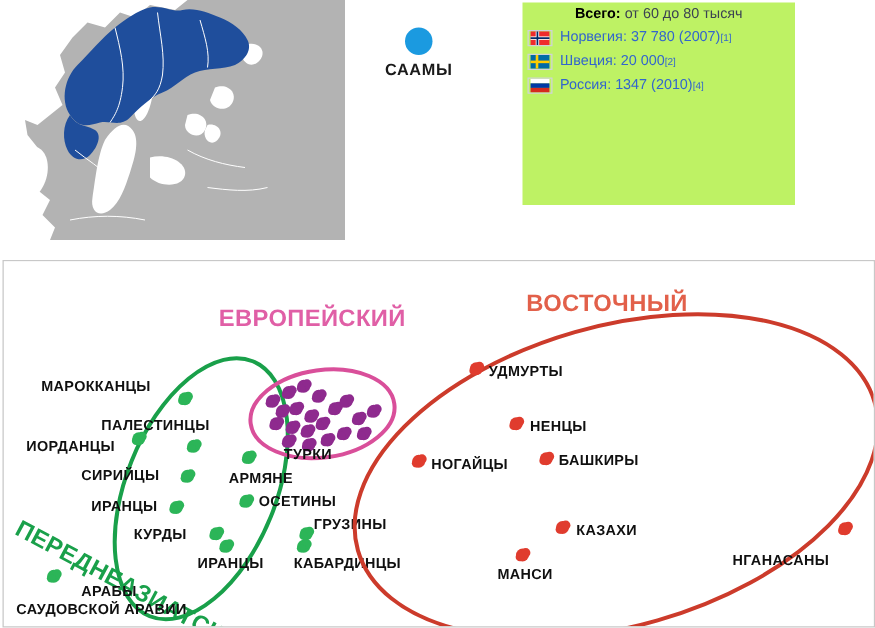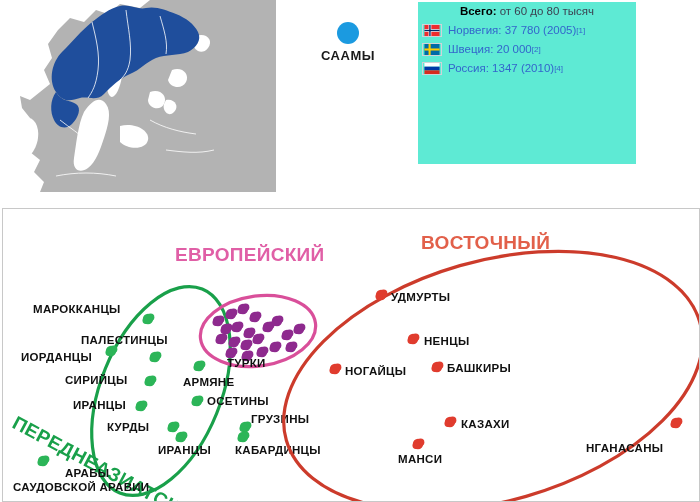--- a/index.html
+++ b/index.html
@@ -9,29 +9,29 @@
   }
 
   
   #top-panel{position:absolute;left:0;top:0;width:700px;height:200px;background:#fff;}
 
   
   #map-figure{position:absolute;left:0;top:0;width:276px;height:192px;overflow:hidden;background:#ffffff;}
   #map-svg{display:block;}
 
   
-  #sami-legend{position:absolute;left:303px;top:22px;width:90px;height:52px;
+  #sami-legend{position:absolute;left:290px;top:22px;width:90px;height:52px;
                display:flex;flex-direction:column;align-items:center;justify-content:flex-start;}
   #sami-dot{width:22px;height:22px;border-radius:50%;background:#1b9ae0;}
   #sami-label{margin-top:4px;font-size:13px;font-weight:bold;letter-spacing:.5px;color:#1a1a1a;
               font-family:"Liberation Sans",sans-serif;}
 
   
   #pop-box{position:absolute;left:418px;top:2px;width:218px;height:162px;
-           background:#5eead4;border:0;}
+           background:#bef264;border:0;}
   #pop-total{height:19px;line-height:19px;text-align:center;font-size:11.5px;color:#202122;
              white-space:nowrap;}
   #pop-total b{color:#000;}
   #pop-total .muted{color:#3b4252;}
   #pop-list{margin:0;padding:0;list-style:none;}
   #pop-list li{height:19px;line-height:19px;display:flex;align-items:center;padding-left:4px;
                font-size:11.5px;white-space:nowrap;}
   .flag{width:20px;height:13px;margin-right:6px;flex:0 0 20px;display:block;
         border:1px solid #cfd3d8;box-sizing:border-box;}
   .flag svg{display:block;}
@@ -112,21 +112,21 @@
         <li>
           <span class="flag">
             <svg width="18" height="11" viewBox="0 0 22 16">
               <rect width="22" height="16" fill="#ef2b2d"></rect>
               <rect x="6" y="0" width="4" height="16" fill="#fff"></rect>
               <rect x="0" y="6" width="22" height="4" fill="#fff"></rect>
               <rect x="7" y="0" width="2" height="16" fill="#002868"></rect>
               <rect x="0" y="7" width="22" height="2" fill="#002868"></rect>
             </svg>
           </span>
-          <span class="pop-text">Норвегия: 37 780 (2005)</span>
+          <span class="pop-text">Норвегия: 37 780 (2007)</span>
           <sup class="ref">[1]</sup>
         </li>
         <li>
           <span class="flag">
             <svg width="18" height="11" viewBox="0 0 22 16">
               <rect width="22" height="16" fill="#006aa7"></rect>
               <rect x="6" y="0" width="3" height="16" fill="#fecc00"></rect>
               <rect x="0" y="6.5" width="22" height="3" fill="#fecc00"></rect>
             </svg>
           </span>

